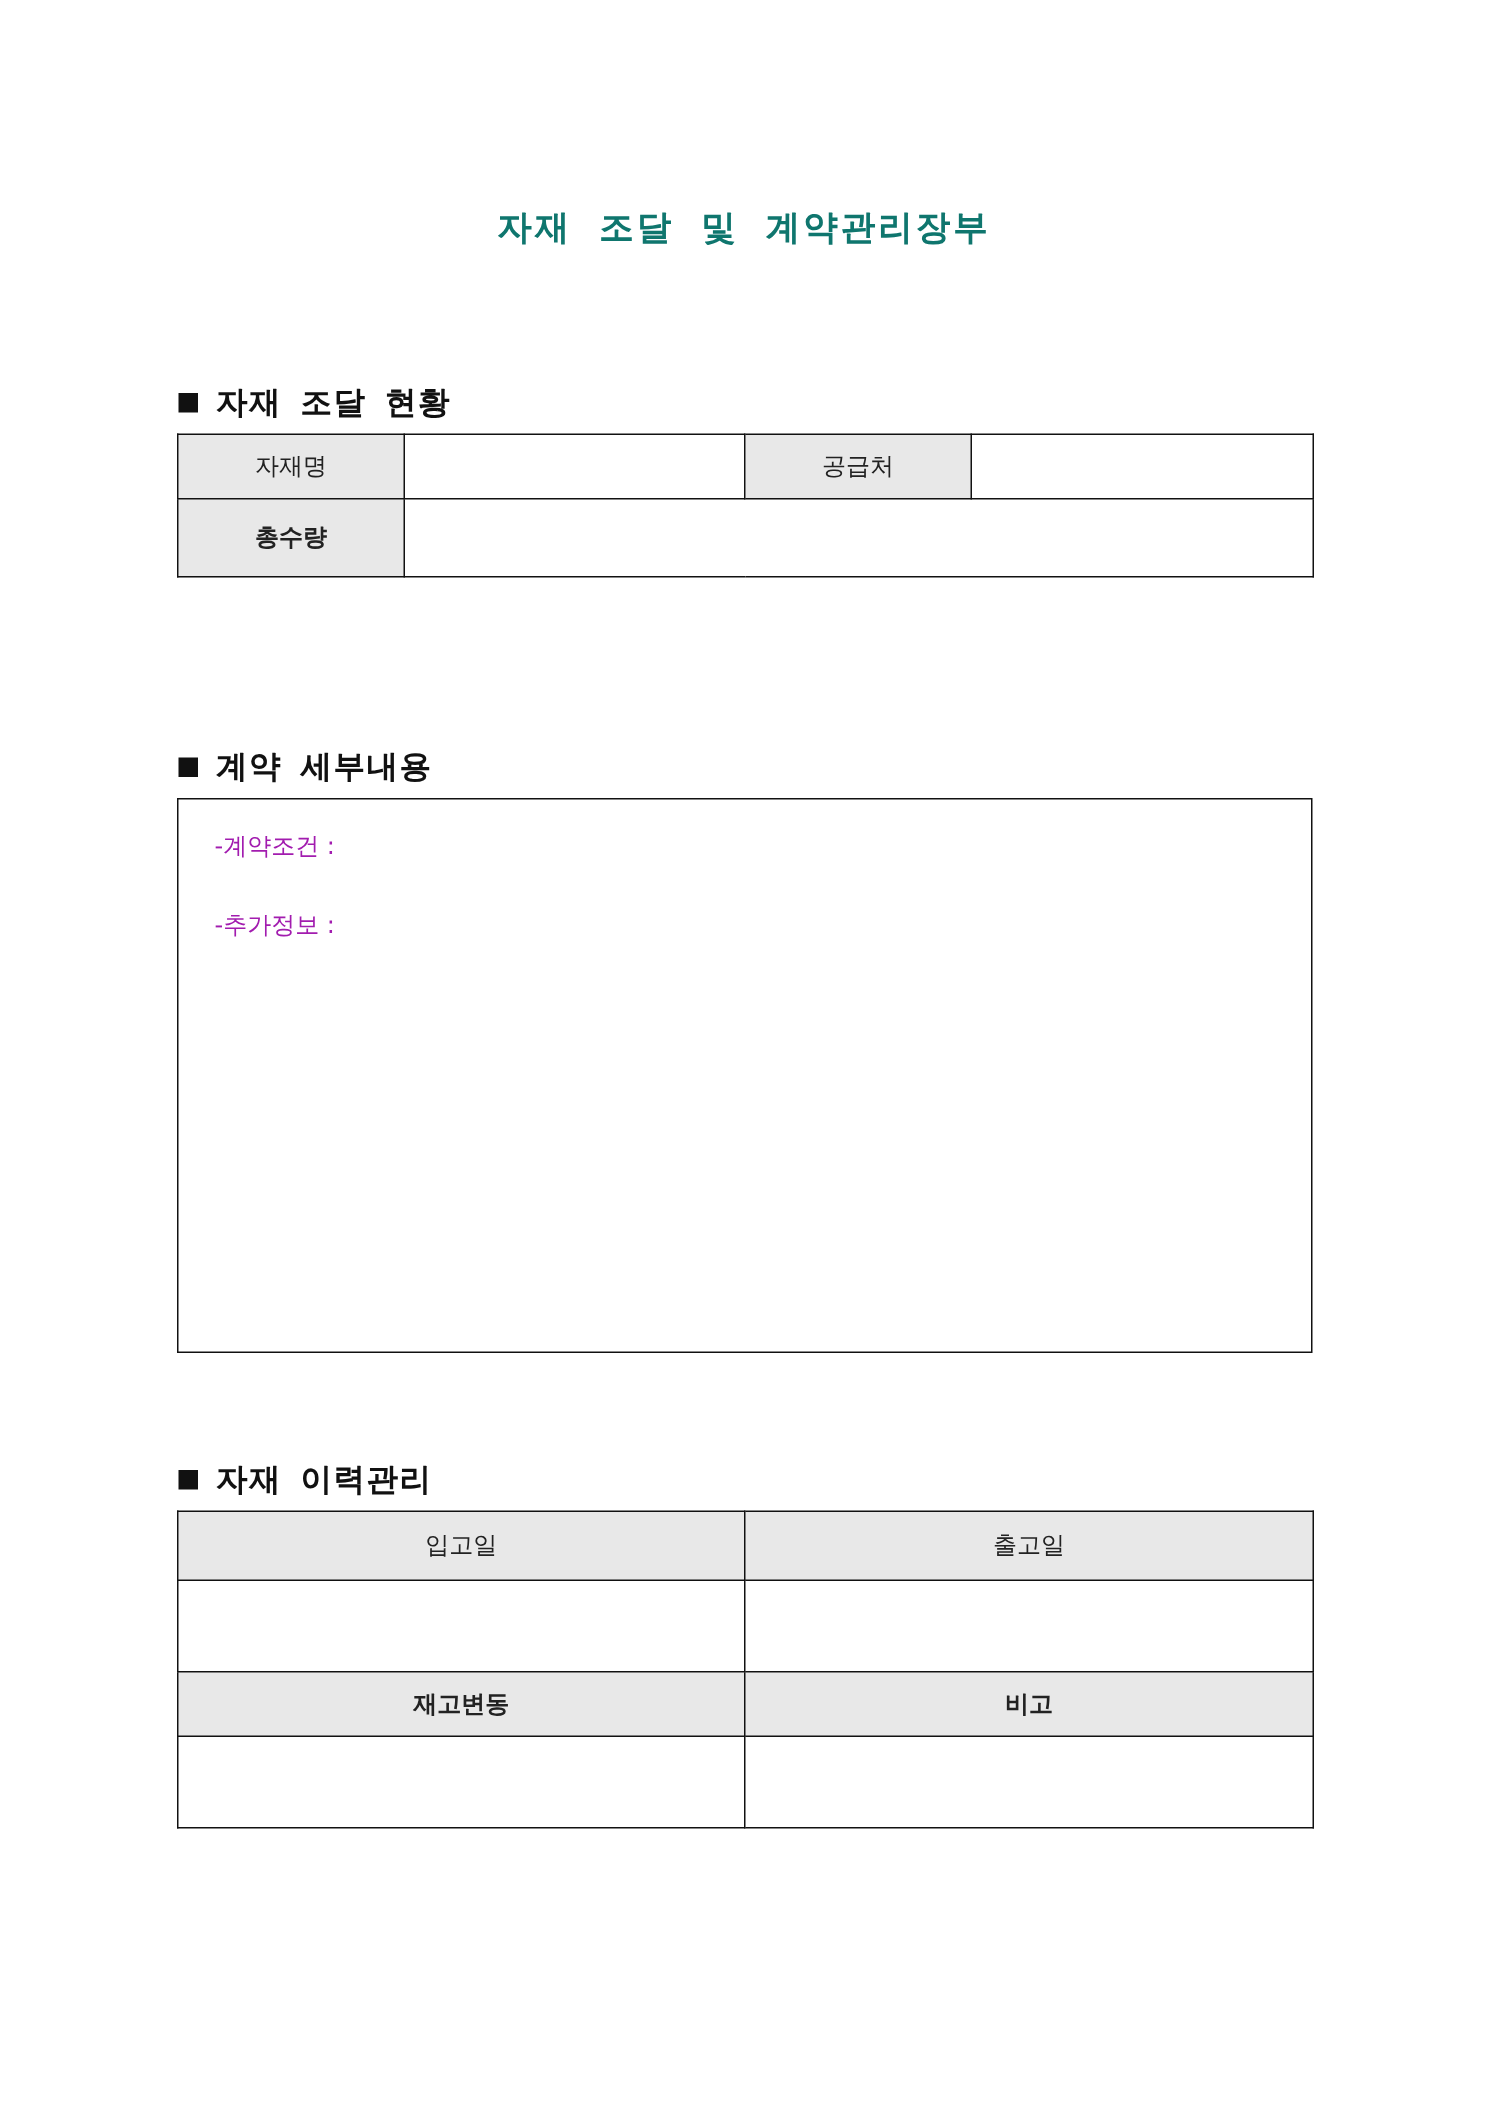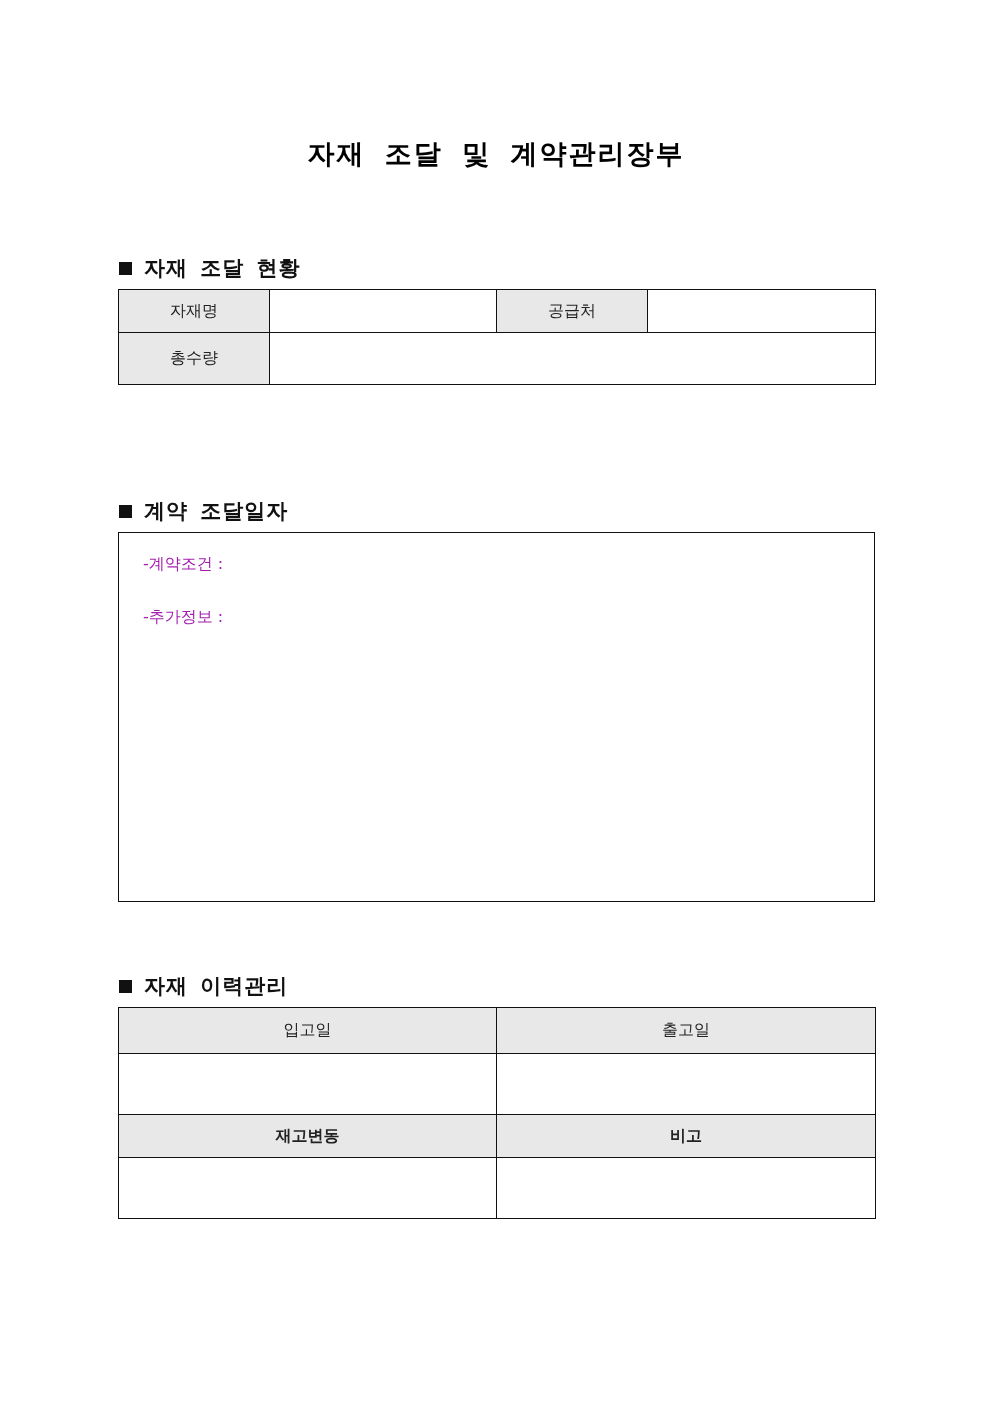--- a/index.html
+++ b/index.html
@@ -1,17 +1,17 @@
 <!DOCTYPE html>
 <html><head>
 <meta charset="utf-8">
 <style>
   html, body { margin:0; padding:0; background:#ffffff; }
   body { width:992px; height:1403px; position:relative; font-family:"DejaVu Sans", "Liberation Sans", sans-serif; color:#111; overflow:hidden; }
-  .title { position:absolute; top:136px; left:0; width:992px; text-align:center; font-size:27px; font-weight:bold; letter-spacing:2px; word-spacing:8px; color:#000000; }
+  .title { position:absolute; top:136px; left:0; width:992px; text-align:center; font-size:23px; font-weight:bold; letter-spacing:2px; word-spacing:8px; color:#0f766e; }
   .section-heading { position:absolute; left:119px; font-size:21px; font-weight:bold; display:flex; align-items:center; color:#111; }
   .section-heading .sq { display:inline-block; width:13px; height:13px; background:#111; margin-right:12px; }
   .section-heading .txt { letter-spacing:1px; word-spacing:4px; }
   table.grid { position:absolute; left:118px; border-collapse:collapse; table-layout:fixed; }
   table.grid td { border:1.5px solid #111; font-size:16px; text-align:center; vertical-align:middle; padding:0;margin-top:17px; }
   td.lbl { background:#e8e8e8; color:#222; }
   td.val { background:#ffffff; }
   .contract-box { position:absolute; left:118px; top:532px; width:755px; height:368px; border:1.5px solid #111; }
   .contract-line { position:absolute; left:24px; font-size:16px; color:#a21caf; }
 </style>
@@ -32,30 +32,30 @@
       <col style="width:151px">
       <col style="width:228px">
     </colgroup>
   <tbody>
       <tr style="height:43px;">
     <td class="lbl">자재명</td>
     <td class="val"></td>
     <td class="lbl">공급처</td>
     <td class="val"></td>
   </tr>
-  <tr style="height:52px;">
+  <tr style="height:52px;font-weight:bold;">
     <td class="lbl">총수량</td>
     <td class="val" colspan="3"></td>
   </tr>
 </tbody>
   </table>
 
 <div class="section-heading" style="top:497px;">
   <span class="sq"></span>
-  <span class="txt">계약 조달일자</span>
+  <span class="txt">계약 세부내용</span>
 </div>
 
 <div class="contract-box">
   <div class="contract-line" style="top:21px;">
     <span>-계약조건 :</span>
     <span></span>
   </div>
   <div class="contract-line" style="top:74px;">
     <span>-추가정보 :</span>
     <span></span>

